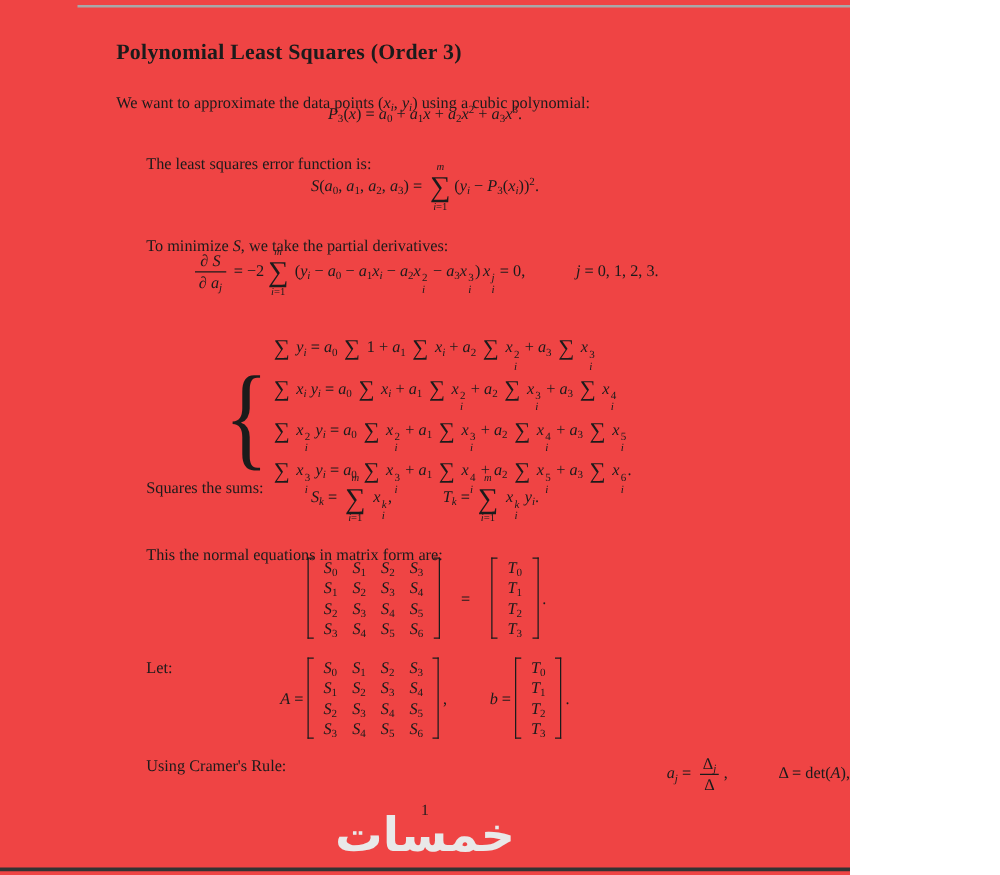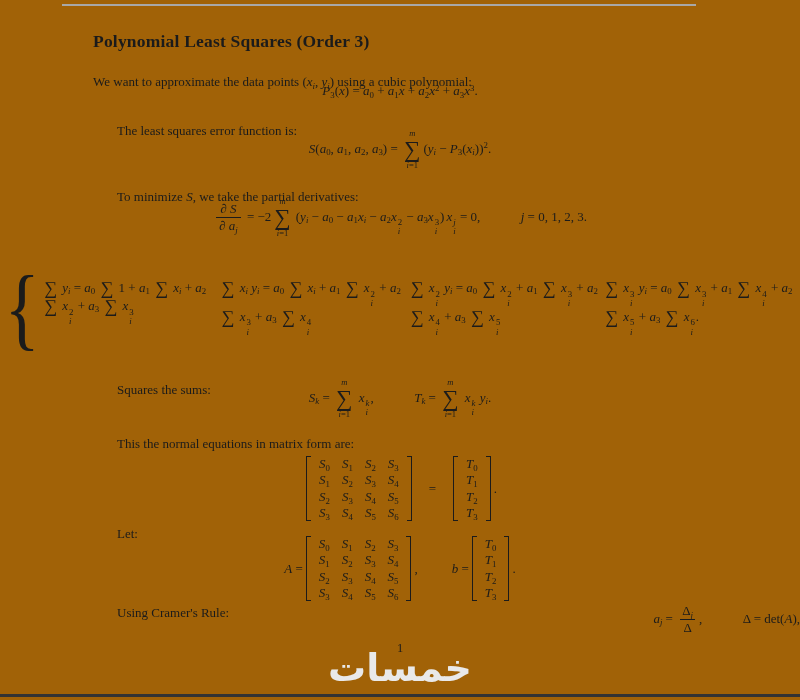--- a/index.html
+++ b/index.html
@@ -1,17 +1,17 @@
 <!DOCTYPE html>
 <html><head>
 <meta charset="utf-8">
 <style>
   html,body { margin:0; padding:0; background:#ffffff; }
   .page {
-    position:relative; width:800px; height:700px; background:#a16207;
+    position:relative; width:680px; height:700px; background:#ef4444;
     font-family:"Liberation Serif","DejaVu Serif",serif; color:#1b1b1b;
     overflow:hidden;
   }
   .rule-top { position:absolute; left:62px; top:4px; width:634px; height:2px; background:#a8a8a8; }
   .rule-bottom { position:absolute; left:0; top:694px; width:800px; height:3px; background:#333333; }
 
   .title { position:absolute; left:93px; top:31px; margin:0; font-size:17.5px; font-weight:bold; letter-spacing:0.2px; }
 
   .para { position:absolute; font-size:13px; line-height:1.25; white-space:nowrap; }
   .p-intro  { left:93px;  top:61px; }
@@ -43,24 +43,24 @@
   .sum .sig { font-size:23px; line-height:0.95; }
   .isum { font-size:18px; vertical-align:-0.12em; margin:0 2px; line-height:1; }
 
   .frac { display:inline-flex; flex-direction:column; align-items:center; vertical-align:middle; margin:0 3px; }
   .frac .num { padding:0 3px 1px; line-height:1.1; }
   .frac .den { border-top:1px solid #1b1b1b; padding:1px 3px 0; line-height:1.1;font-family:Liberation Serif, serif; }
 
   .sp { display:inline-block; } .q1 { width:14px; } .q2 { width:34px; } .thin { display:inline-block; width:2px; }
 
   .eqrow { display:inline-flex; align-items:center; }
-  .syslines { display:inline-flex; flex-direction:row; align-items:flex-start; text-align:left; row-gap:4px; }
+  .syslines { display:inline-flex; flex-direction:column; align-items:flex-start; text-align:left; row-gap:4px; }
   .brace { font-size:92px; line-height:0.85; transform:scaleX(0.8); margin-right:-2px; font-weight:normal; }
 
-  .matwrap { display:inline-flex; align-items:stretch; vertical-align:middle; margin:16px 3px; }
+  .matwrap { display:inline-flex; align-items:stretch; vertical-align:middle; margin:6px 3px; }
   .mat { border-collapse:collapse; }
   .mat td { padding:0 6px; font-size:13px; line-height:1.25; text-align:center; }
   .br { width:4px; }
   .br.l { border:1.4px solid #1b1b1b; border-right:none; margin-right:2px; }
   .br.r { border:1.4px solid #1b1b1b; border-left:none; margin-left:2px; }
 
   .pageno { position:absolute; left:0; right:0; top:641px; text-align:center; font-size:12.5px; }
   .watermark {
     position:absolute; left:0; right:0; top:646px; text-align:center;
     font-family:"DejaVu Sans",sans-serif; font-weight:bold; font-size:38px;

